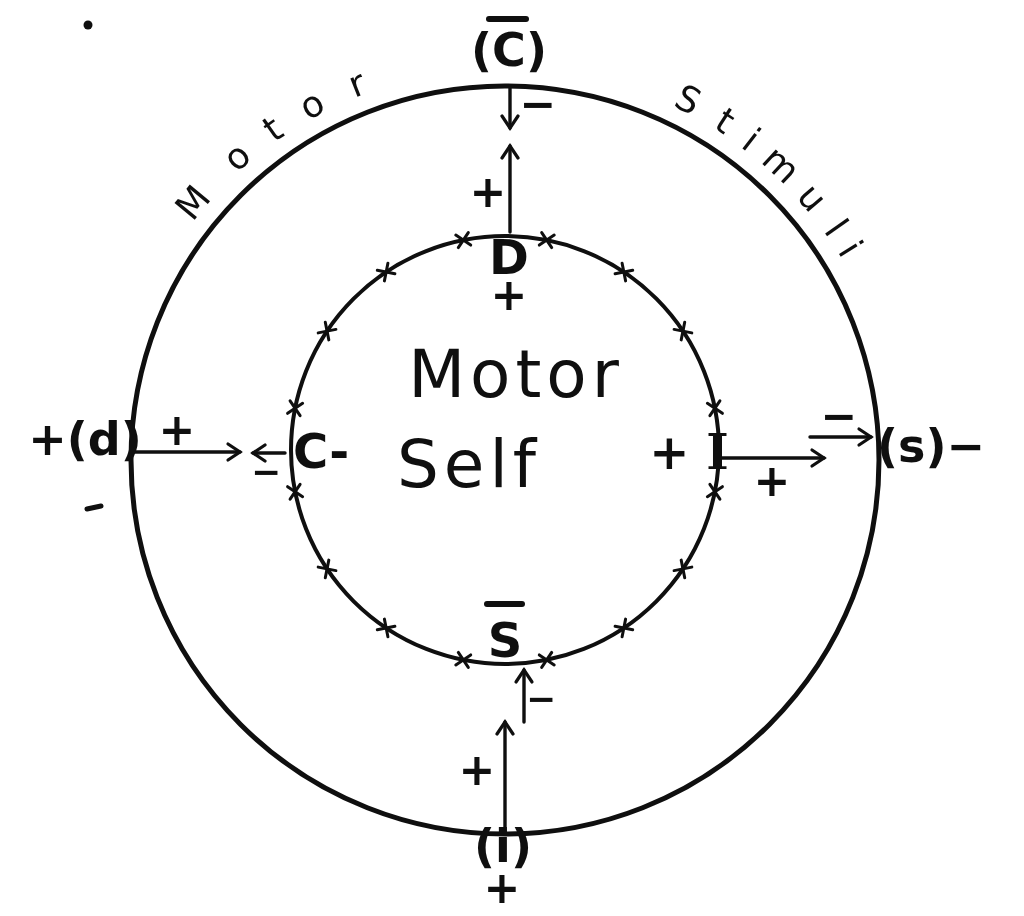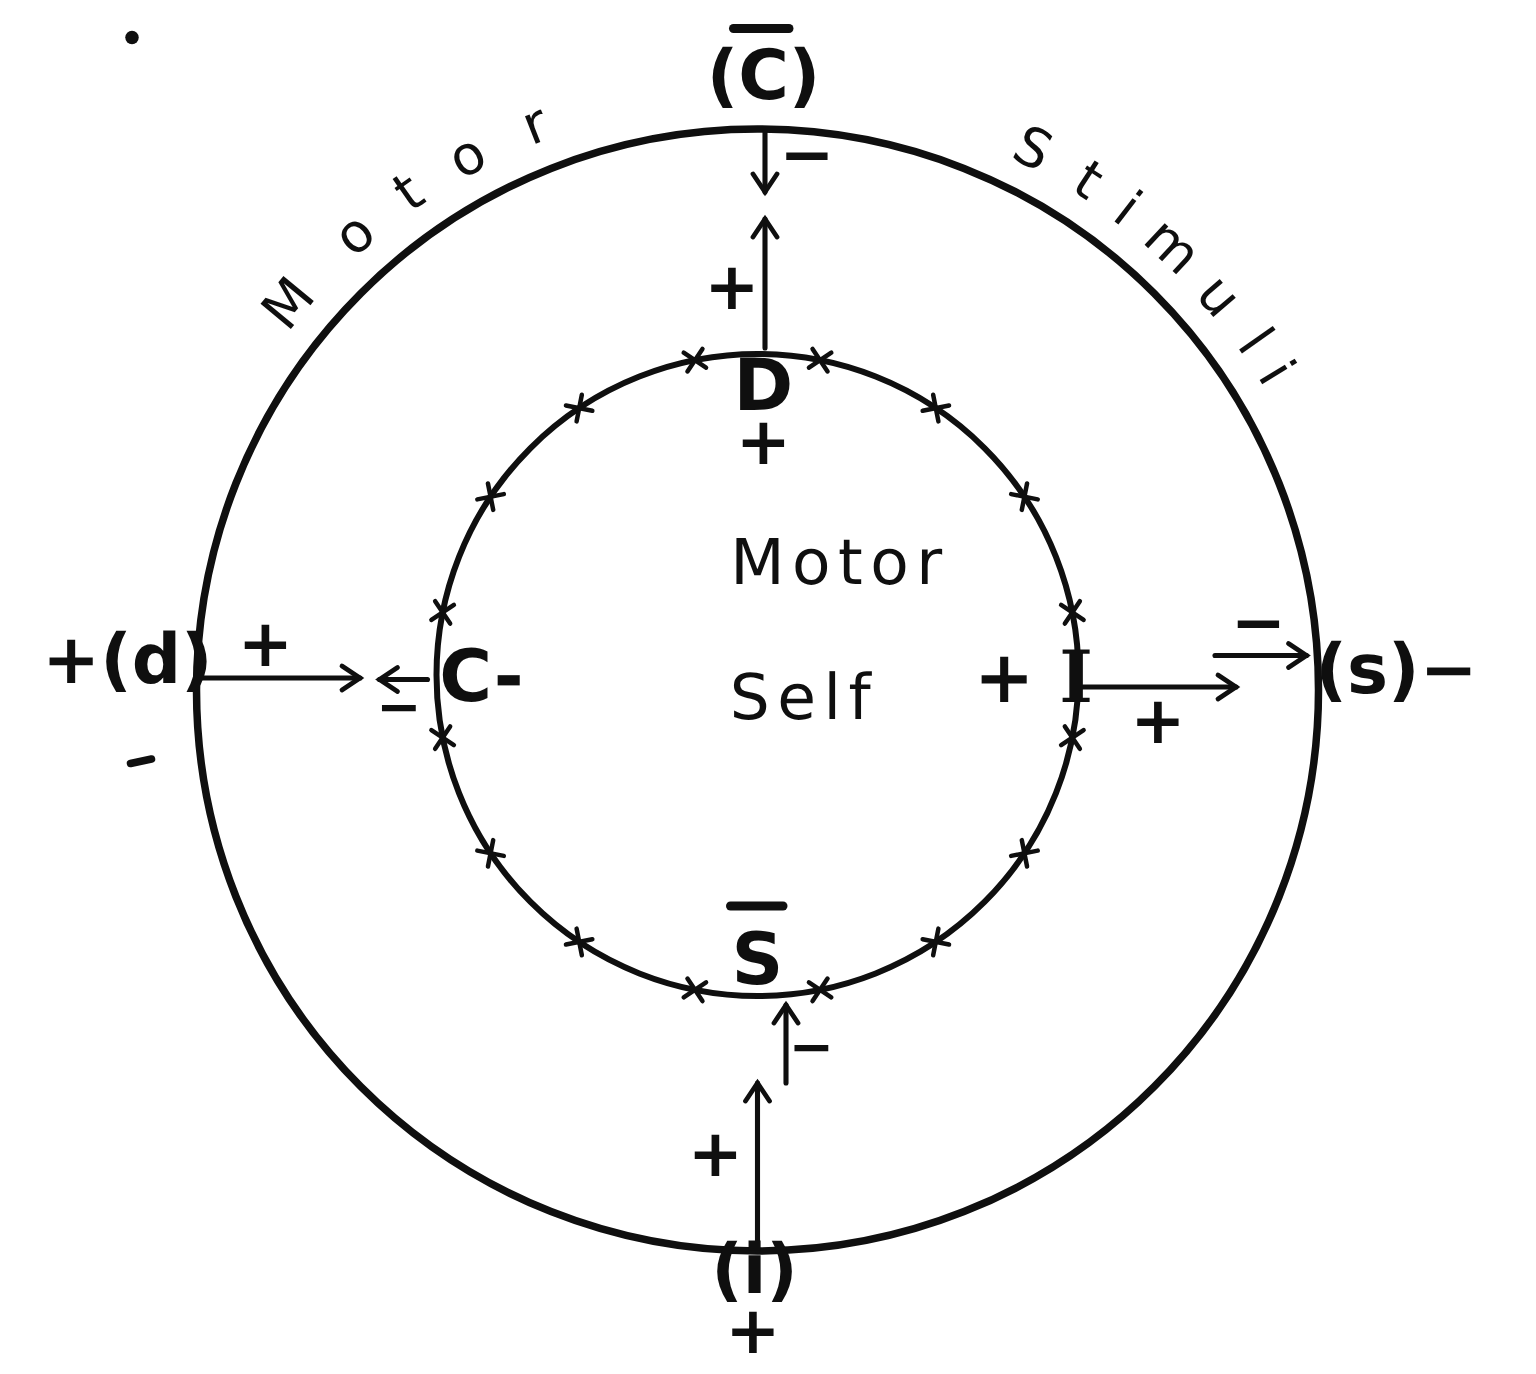--- a/index.html
+++ b/index.html
@@ -17,21 +17,21 @@
     position: absolute;
     transform: translate(-50%, -50%);
     white-space: nowrap;
     line-height: 1;
   }
   .term  { font-size: 48px; font-weight: 700; }
   .paren { font-size: 46px; font-weight: 600; }
   .sign  { font-size: 44px; font-weight: 700; }
   .sign-sm { font-size: 36px; font-weight: 700; }
   .serif { font-family: "DejaVu Serif", serif; }
-  .center-line { font-size: 42px; font-weight: 400; letter-spacing: 5px; margin-left: 44px; }
+  .center-line { font-size: 66px; font-weight: 400; letter-spacing: 5px; }
   .bar {
     position: absolute;
     background: #0f0f0f;
     border-radius: 3px;
     height: 6px;
   }
   .arc-letter {
     position: absolute;
     font-size: 36px;
     font-weight: 500;
@@ -119,21 +119,21 @@
     </div>
 
   <span class="lbl paren" style="left:509px; top:50px">(C)</span>
   <span class="bar" style="left:486px; top:16px; width:43px"></span>
   <span class="lbl sign" style="left:538px; top:104px">−</span>
   <span class="lbl sign" style="left:488px; top:192px">+</span>
   <span class="lbl term" style="left:509px; top:257px">D</span>
   <span class="lbl sign" style="left:509px; top:295px">+</span>
 
   <div class="lbl center-line" style="left:516px; top:375px">Motor</div>
-  <div class="lbl center-line" style="left:492px; top:465px">Self</div>
+  <div class="lbl center-line" style="left:469px; top:465px">Self</div>
 
   <span class="lbl paren" style="left:85px; top:439px">+(d)</span>
   <span class="lbl sign" style="left:177px; top:430px">+</span>
   <span class="lbl sign-sm" style="left:266px; top:472px">−</span>
   <span class="lbl term" style="left:321px; top:451px">C-</span>
 
   <span class="lbl term serif" style="left:689px; top:452px">+ I</span>
   <span class="lbl sign" style="left:772px; top:481px">+</span>
   <span class="lbl sign" style="left:839px; top:416px">−</span>
   <span class="lbl paren" style="left:931px; top:446px">(s)−</span>

